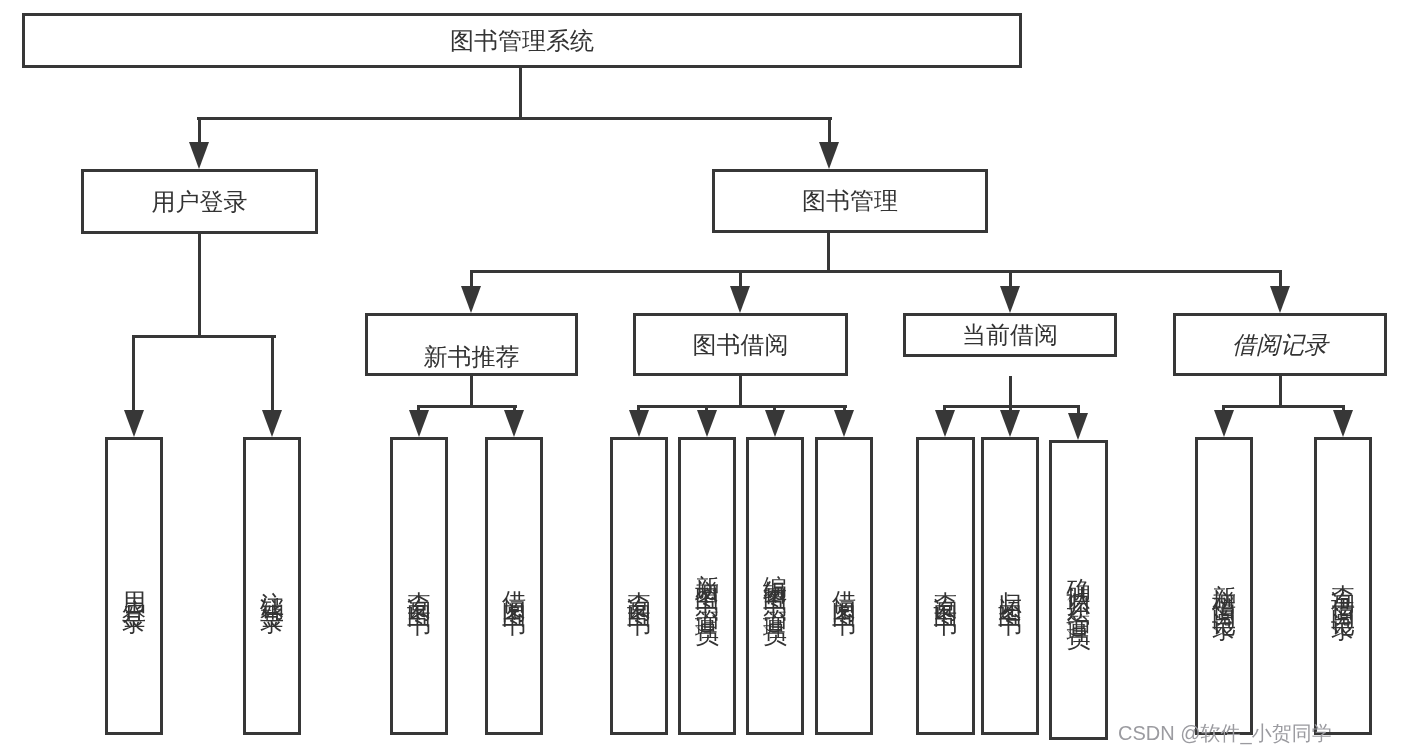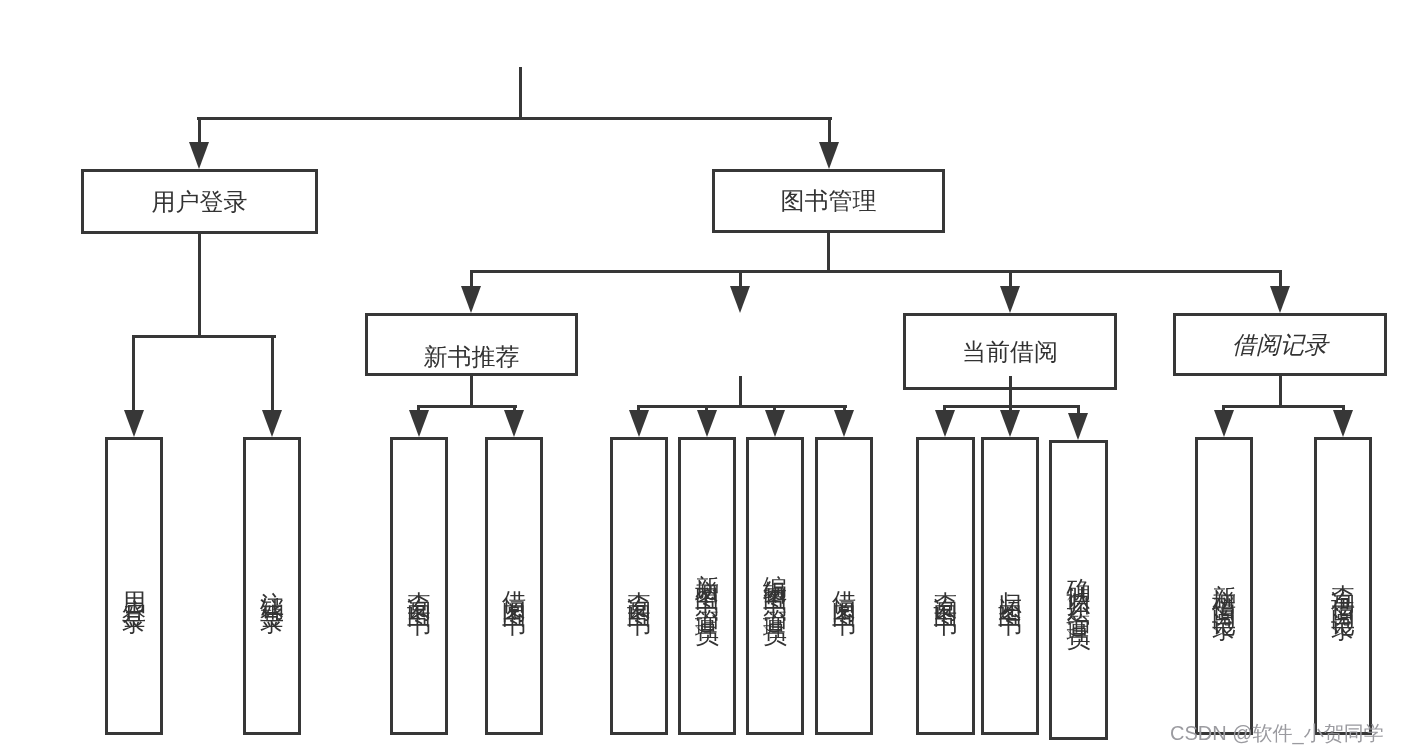--- a/index.html
+++ b/index.html
@@ -27,41 +27,47 @@
     color:var(--text);
   }
   .vline{position:absolute;width:3px;background:var(--line);}
   .hline{position:absolute;height:3px;background:var(--line);}
   .arrow{
     position:absolute;width:0;height:0;
     border-left:10px solid transparent;border-right:10px solid transparent;
     border-top:27px solid var(--line);
   }
   .watermark{
-    position:absolute;left:1170px;top:720px;font-size:20px;color:var(--wm);
+    position:absolute;left:1118px;top:720px;font-size:20px;color:var(--wm);
     white-space:nowrap;z-index:5;
   }
 </style>
 </head>
 <body>
 
 <div class="canvas">
 
+  <div class="node" style="left:22px;top:13px;width:1000px;height:55px;">
+    <span>图书管理系统</span>
+  </div>
 
   <div class="node" style="left:81px;top:169px;width:237px;height:65px;">
     <span>用户登录</span>
   </div>
-  <div class="node" style="left:712px;top:169px;width:233px;height:64px;">
+  <div class="node" style="left:712px;top:169px;width:276px;height:64px;">
     <span>图书管理</span>
   </div>
 
   <div class="node" style="left:365px;top:313px;width:213px;height:63px;align-items:flex-end;">
     <span>新书推荐</span>
   </div>
-  <div class="node" style="left:903px;top:313px;width:214px;height:77px;">
+  <div class="node" style="left:633px;top:313px;width:215px;height:63px;">
+    <span>图书借阅</span>
+  </div>
+  <div class="node" style="left:903px;top:313px;width:214px;height:44px;">
     <span>当前借阅</span>
   </div>
   <div class="node" style="left:1173px;top:313px;width:214px;height:63px;font-style:italic;">
     <span>借阅记录</span>
   </div>
 
   <div class="leaf" style="left:105px;top:437px;width:58px;height:298px;">
     <span>用户登录</span>
   </div>
   <div class="leaf" style="left:243px;top:437px;width:58px;height:298px;">

